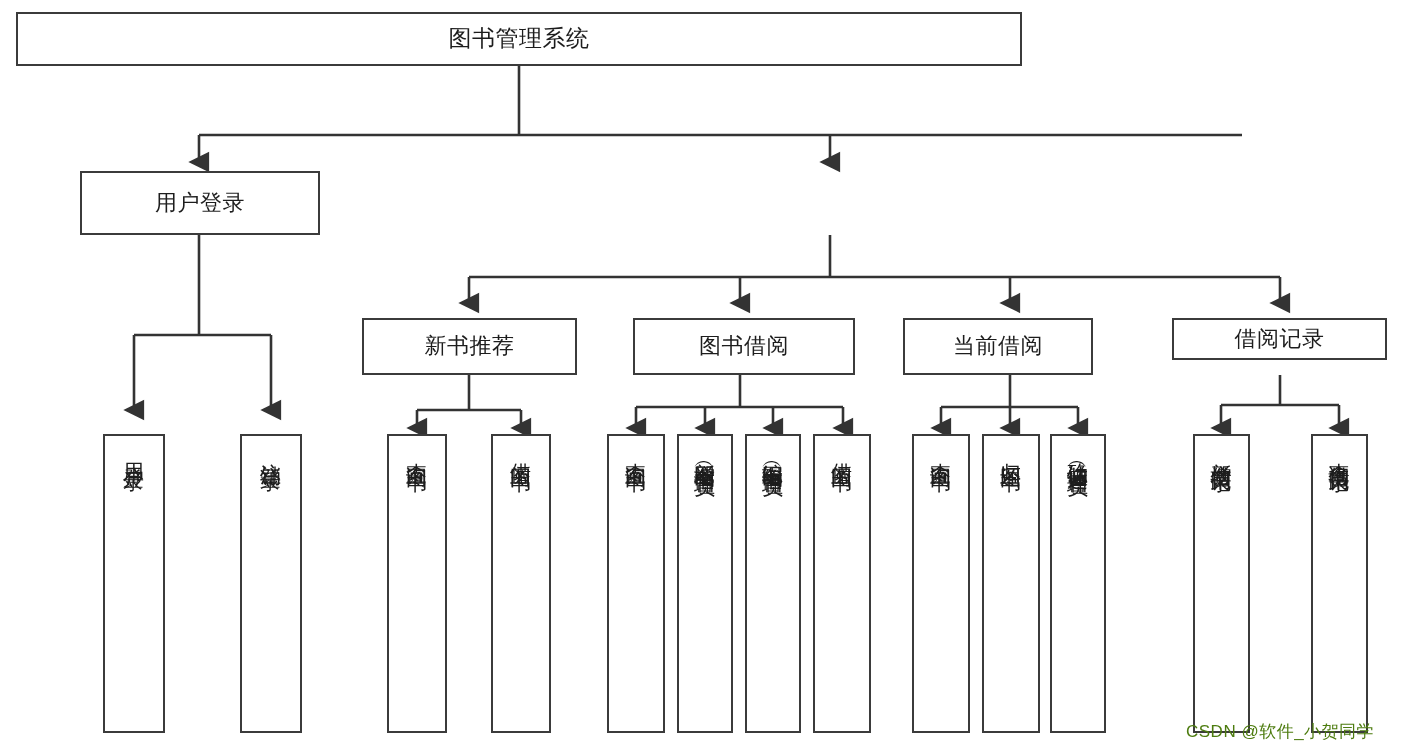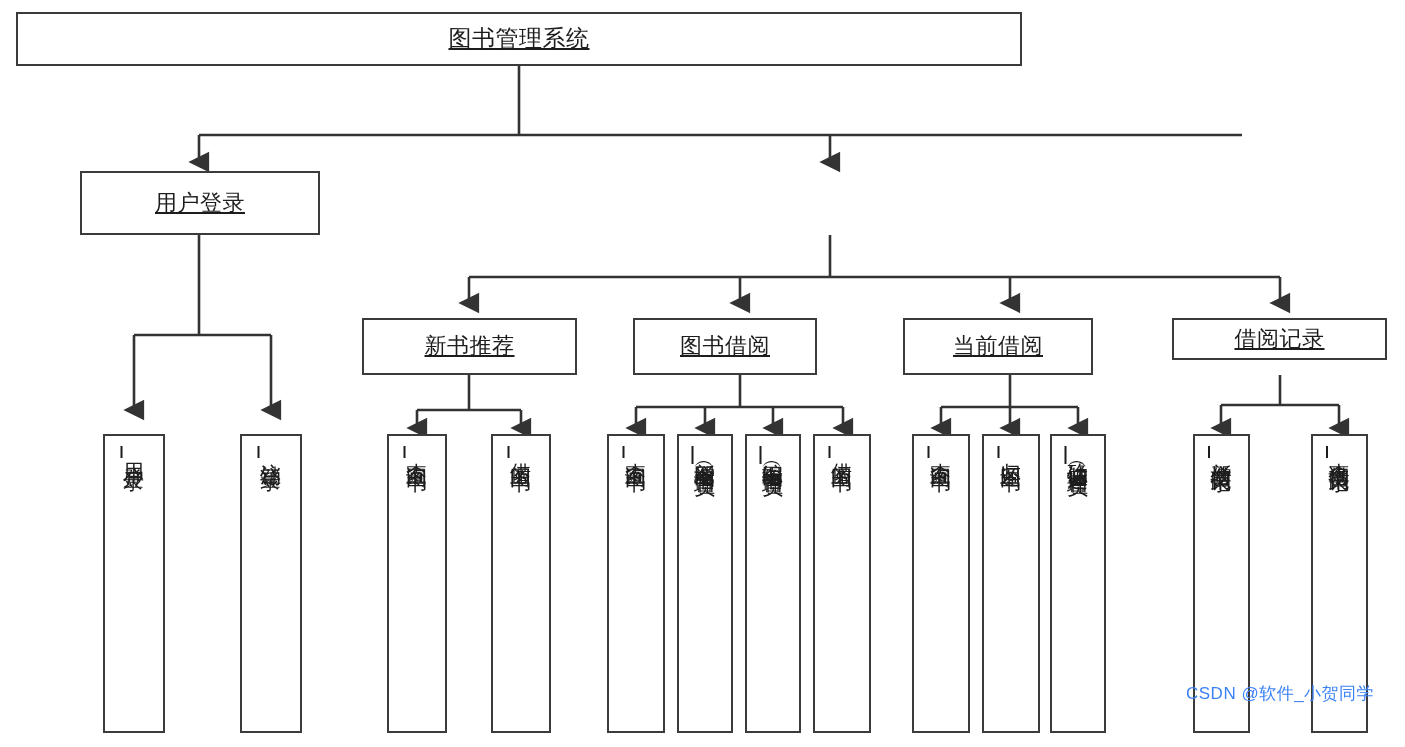--- a/index.html
+++ b/index.html
@@ -35,21 +35,20 @@
     align-items: center;
     justify-content: center;
     color: #1d1d1d;
     z-index: 2;
   }
   .node .label {
     display: block;
     text-align: left;
     line-height: 1.12;
     white-space: nowrap;
-    text-decoration: underline;
   }
   
   .node-h .label {
     font-size: 22px;
     letter-spacing: 0.5px;
   }
   .node-root .label {
     font-size: 23px;
   }
   
@@ -66,23 +65,23 @@
     line-height: 1;
     letter-spacing: 3px;
     white-space: nowrap;
   }
   .node-v.tall .label {
     letter-spacing: 2px;
   }
   .watermark {
     position: absolute;
     left: 1186px;
-    top: 682px;
+    top: 720px;
     font-size: 17px;
-    color: #3b82f6;
+    color: #4d7c0f;
     font-family: "Liberation Sans", "DejaVu Sans", sans-serif;
     white-space: nowrap;
     z-index: 5;
     letter-spacing: 0.5px;
   }
 </style>
 </head>
 <body>
 
 <div id="canvas">
@@ -142,21 +141,21 @@
     <span class="label">图书管理系统</span>
   </div>
 
   <div class="node node-h" style="left:80px; top:171px; width:240px; height:64px;">
     <span class="label">用户登录</span>
   </div>
 
   <div class="node node-h" style="left:362px; top:318px; width:215px; height:57px;">
     <span class="label">新书推荐</span>
   </div>
-  <div class="node node-h" style="left:633px; top:318px; width:184px; height:57px;">
+  <div class="node node-h" style="left:633px; top:318px; width:222px; height:57px;">
     <span class="label">图书借阅</span>
   </div>
   <div class="node node-h" style="left:903px; top:318px; width:190px; height:57px;">
     <span class="label">当前借阅</span>
   </div>
   <div class="node node-h" style="left:1172px; top:318px; width:215px; height:42px;">
     <span class="label">借阅记录</span>
   </div>
 
   <div class="node node-v" style="left:103px; top:434px; width:62px; height:299px;">

